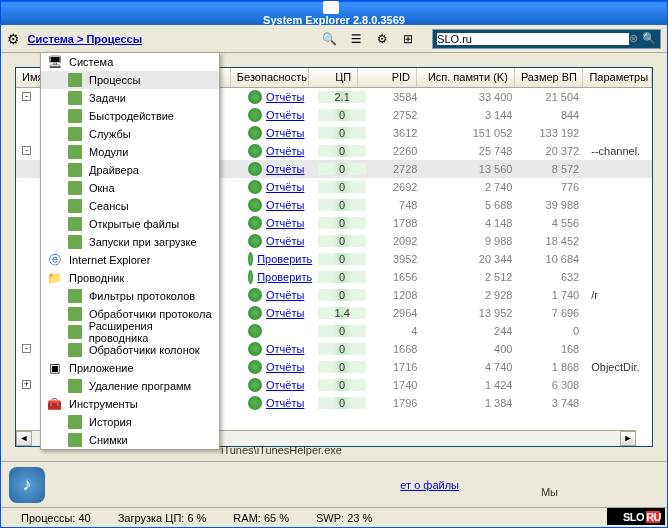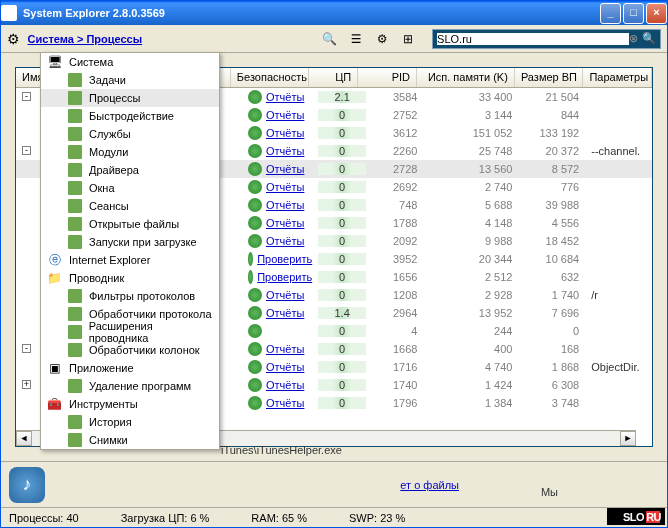--- a/index.html
+++ b/index.html
@@ -1,18 +1,18 @@
 <!DOCTYPE html>
 <html><head>
 <meta charset="utf-8">
 <style>
 * { margin:0; padding:0; box-sizing:border-box; font-family:Tahoma,Arial,sans-serif; font-size:11px; }
 body { background:#fff; width:668px; height:528px; position:relative; overflow:hidden; }
 .window { width:668px; height:528px; border:1px solid #0054e3; background:#ece9d8; display:flex; flex-direction:column; }
-.titlebar { height:24px; background:linear-gradient(#0058e6,#3d91ff 8%,#1665cc); display:flex; align-items:center; padding:0 0; color:#fff; font-weight:bold; }
+.titlebar { height:24px; background:linear-gradient(#0058e6,#3d91ff 8%,#1665cc); display:flex; align-items:center; padding:0 8px; color:#fff; font-weight:bold;flex-direction:column; }
 .titlebar-icon { width:16px; height:16px; background:#fff; border-radius:2px; margin-right:6px; display:flex; align-items:center; justify-content:center; }
 .tb-buttons { margin-left:auto; display:flex; gap:2px; }
 .tb-btn { width:21px; height:21px; background:linear-gradient(#7ba4e0,#3874c9); border:1px solid #fff; border-radius:3px; text-align:center; line-height:17px; color:#fff; font-weight:bold; cursor:pointer; }
 .tb-btn.close { background:linear-gradient(#e68b75,#c74a2c); }
 .toolbar { height:28px; background:#ece9d8; border-bottom:1px solid #aca899; display:flex; align-items:center; padding:0 6px; gap:8px; }
 .gear { font-size:14px; }
 .breadcrumb { color:#0000cc; text-decoration:underline; font-weight:bold; cursor:pointer; }
 .tool-icons { display:flex; gap:6px; margin-left:170px; }
 .tool-icn { width:20px; height:20px; display:flex; align-items:center; justify-content:center; font-size:12px; cursor:pointer; }
 .search-box { margin-left:6px; flex:1; display:flex; align-items:center; border:1px solid #7f9db9; background:#0c4a6e; height:20px; padding:0 4px;justify-content:space-between; }
@@ -35,21 +35,21 @@
 .menu { position:absolute; left:40px; top:52px; width:180px; background:#fff; border:1px solid #aca899; box-shadow:2px 2px 4px rgba(0,0,0,.3); z-index:100; }
 .menu-cat { display:flex; align-items:center; gap:6px; padding:2px 6px; height:18px; cursor:pointer; }
 .menu-item { display:flex; align-items:center; gap:6px; padding:2px 6px 2px 26px; height:18px; cursor:pointer; }
 .menu-item:hover, .menu-item.sel { background:#e8e8e8; }
 .m-icn { width:16px; height:16px; display:flex; align-items:center; justify-content:center; font-size:12px; }
 .green-tile { background:#6ea84e; width:14px; height:14px; border-radius:1px; }
 
 .footer1 { height:46px; display:flex; align-items:center; padding:0 8px; gap:8px; border-top:1px solid #aca899; }
 .app-icn { width:36px; height:36px; border-radius:8px; background:radial-gradient(#5ca0d6,#2968a3); display:flex; align-items:center; justify-content:center; color:#fff; font-size:18px; }
 .footlink { color:#0000cc; text-decoration:underline; margin-left:auto; margin-right:200px; cursor:pointer; }
-.statusbar { height:20px; background:#ece9d8; border-top:1px solid #aca899; display:flex; align-items:center; padding:0 8px; gap:42px; }
+.statusbar { height:20px; background:#ece9d8; border-top:1px solid #aca899; display:flex; align-items:center; padding:0 20px; gap:27px; }
 .watermark { position:absolute; right:3px; bottom:3px; width:58px; height:17px; background:#000; color:#fff; font-weight:bold; display:flex; align-items:center; padding-left:16px; font-size:12px; letter-spacing:-.5px; }
 .watermark .r { background:#e63333; color:#fff; width:14px; text-align:center; }
 .tree-strip { position:absolute; left:0; top:20px; width:40px; bottom:0; background:#fff; }
 .tree-node { position:absolute; left:6px; width:9px; height:9px; border:1px solid #808080; font-size:9px; line-height:7px; text-align:center; color:#000; }
 </style>
 </head>
 <body>
 
 <div class="window">
   <div class="titlebar">
@@ -333,31 +333,31 @@
     <span>SWP: 23 %</span>
   </div>
 </div>
 
 <div class="menu">
   <div class="menu-cat">
       <span class="m-icn">🖥</span>
       <span>Система</span>
     </div>
   <div id="sys-items">
+      <div class="menu-item sel">
+        <span class="m-icn">
+          <span class="green-tile"></span>
+        </span>
+        <span>Процессы</span>
+      </div>
       <div class="menu-item">
         <span class="m-icn">
           <span class="green-tile"></span>
         </span>
         <span>Задачи</span>
-      </div>
-      <div class="menu-item sel">
-        <span class="m-icn">
-          <span class="green-tile"></span>
-        </span>
-        <span>Процессы</span>
       </div>
       <div class="menu-item">
         <span class="m-icn">
           <span class="green-tile"></span>
         </span>
         <span>Быстродействие</span>
       </div>
       <div class="menu-item">
         <span class="m-icn">
           <span class="green-tile"></span>

